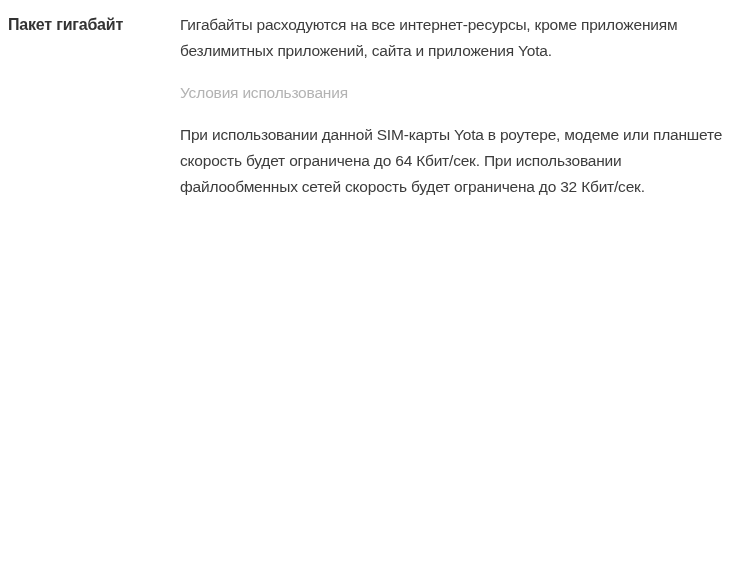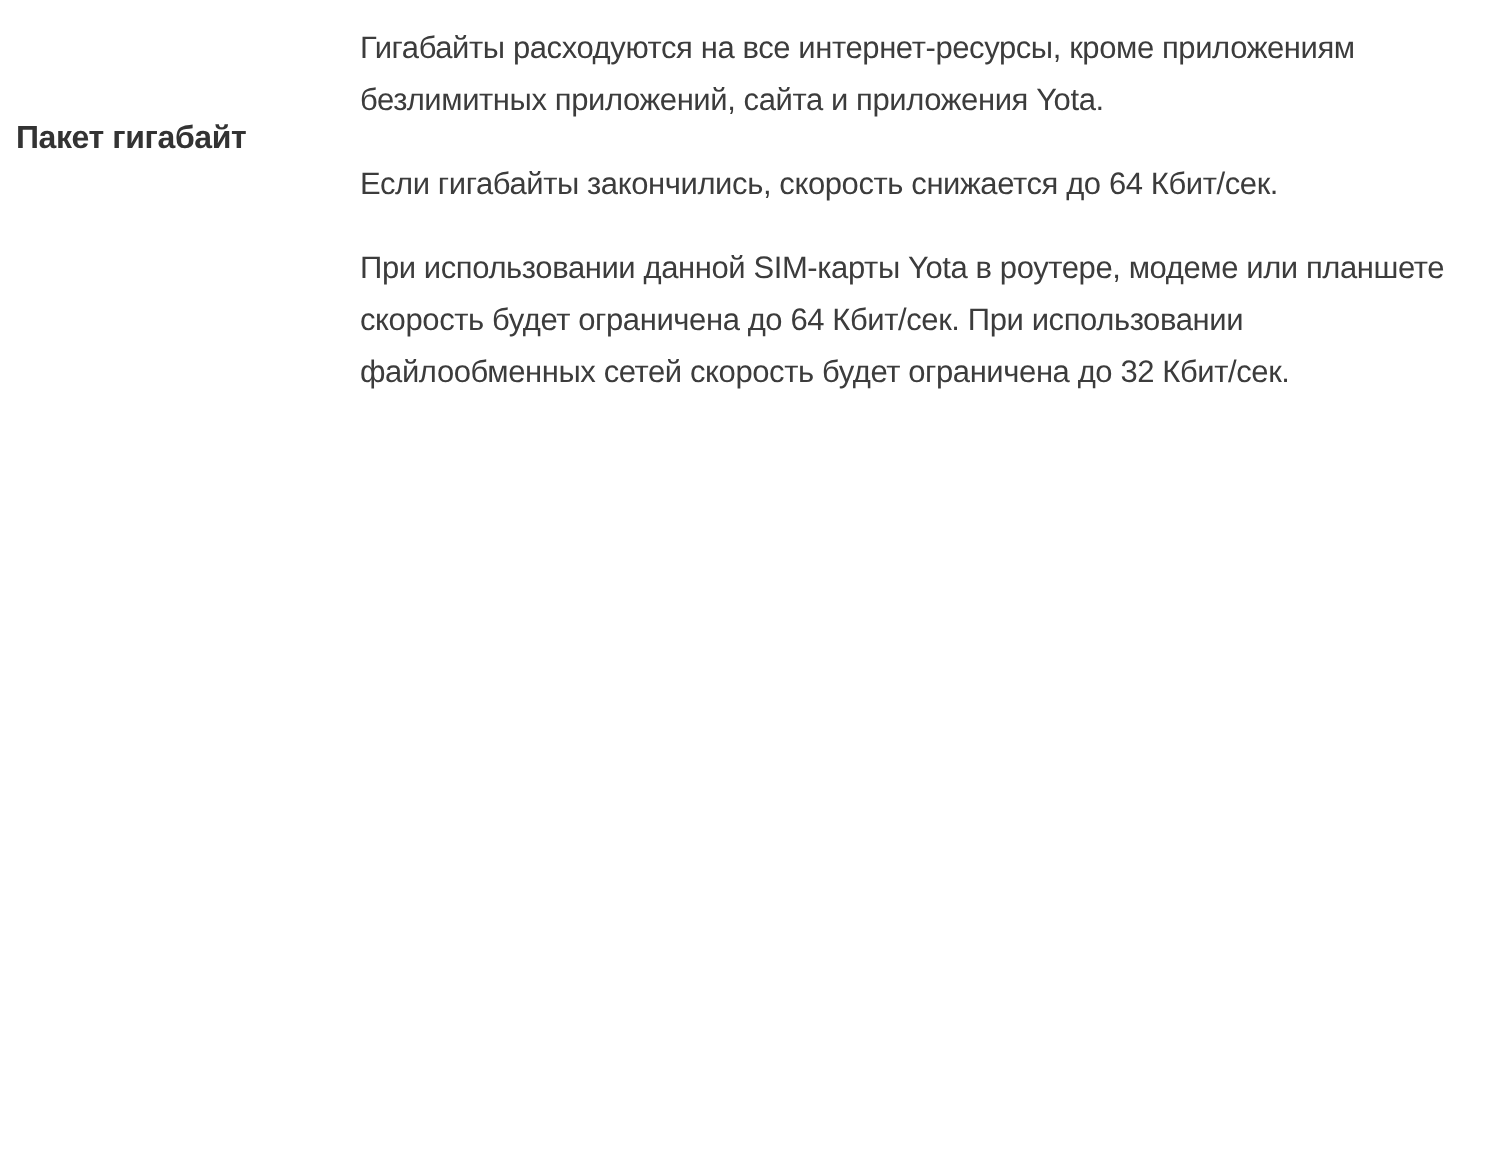--- a/index.html
+++ b/index.html
@@ -19,21 +19,20 @@
     width: 180px;
     flex: 0 0 180px;
     padding-left: 8px;
   }
   .term {
     font-size: 16px;
     font-weight: bold;
     color: #333333;
     line-height: 26px;
     letter-spacing: -0.2px;
-    margin-top: 45px;
   }
   .desc-col {
     flex: 1 1 auto;
     max-width: 560px;
   }
   .desc-col p {
     font-size: 15.5px;
     color: #3c3c3c;
     line-height: 26px;
     letter-spacing: -0.2px;
@@ -47,18 +46,18 @@
 </head>
 <body>
 
 <div class="section-row">
   <div class="term-col">
     <div class="term">Пакет гигабайт</div>
   </div>
   <div class="desc-col">
     <p>Гигабайты расходуются на все интернет-ресурсы, кроме приложениям
 безлимитных приложений, сайта и приложения Yota.</p>
-    <p>Если гигабайты закончились, скорость снижается до 64 Кбит/сек.</p>
+    <p class="muted">Условия использования</p>
     <p>При использовании данной SIM-карты Yota в роутере, модеме или планшете
 скорость будет ограничена до 64 Кбит/сек. При использовании
 файлообменных сетей скорость будет ограничена до 32 Кбит/сек.</p>
   </div>
 </div>
 
 </body></html>

